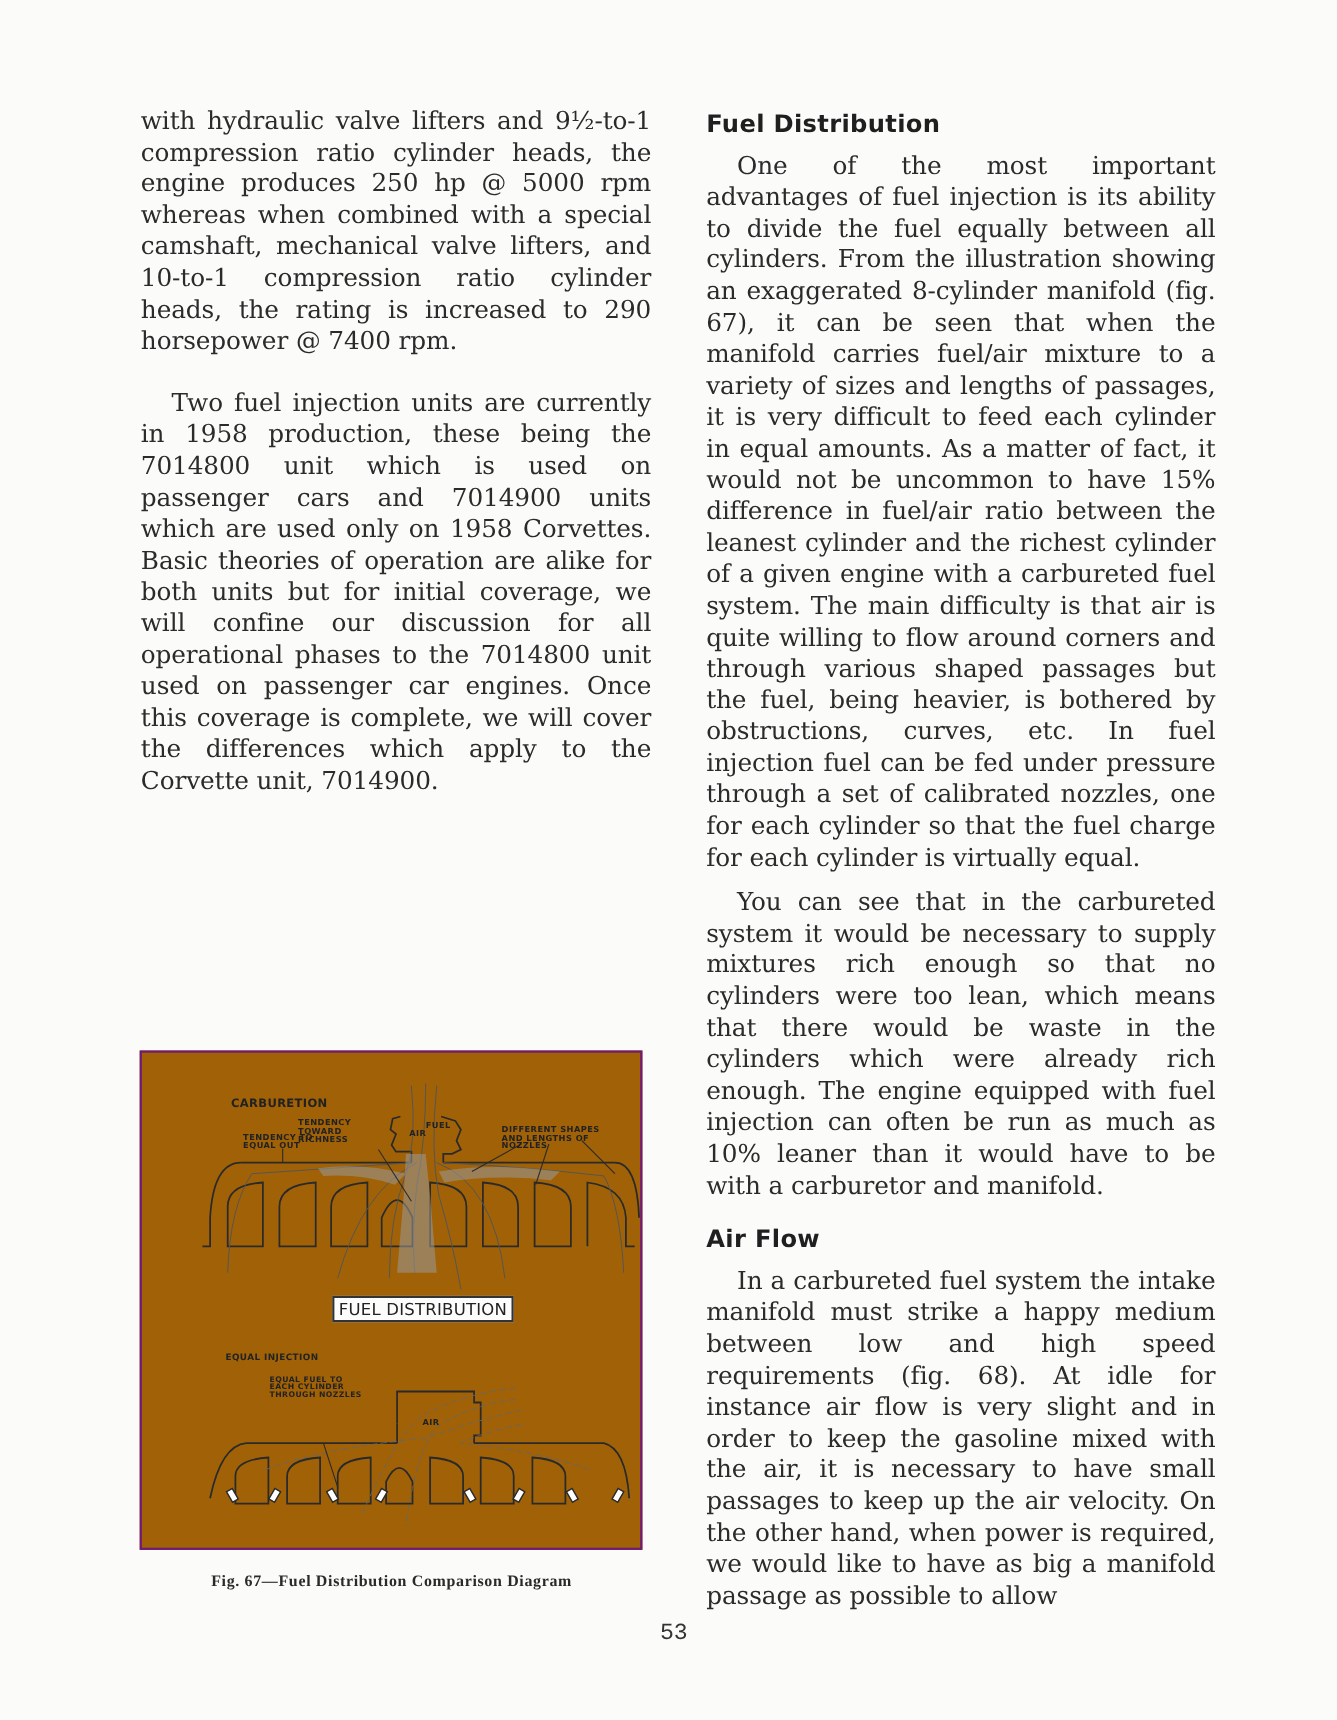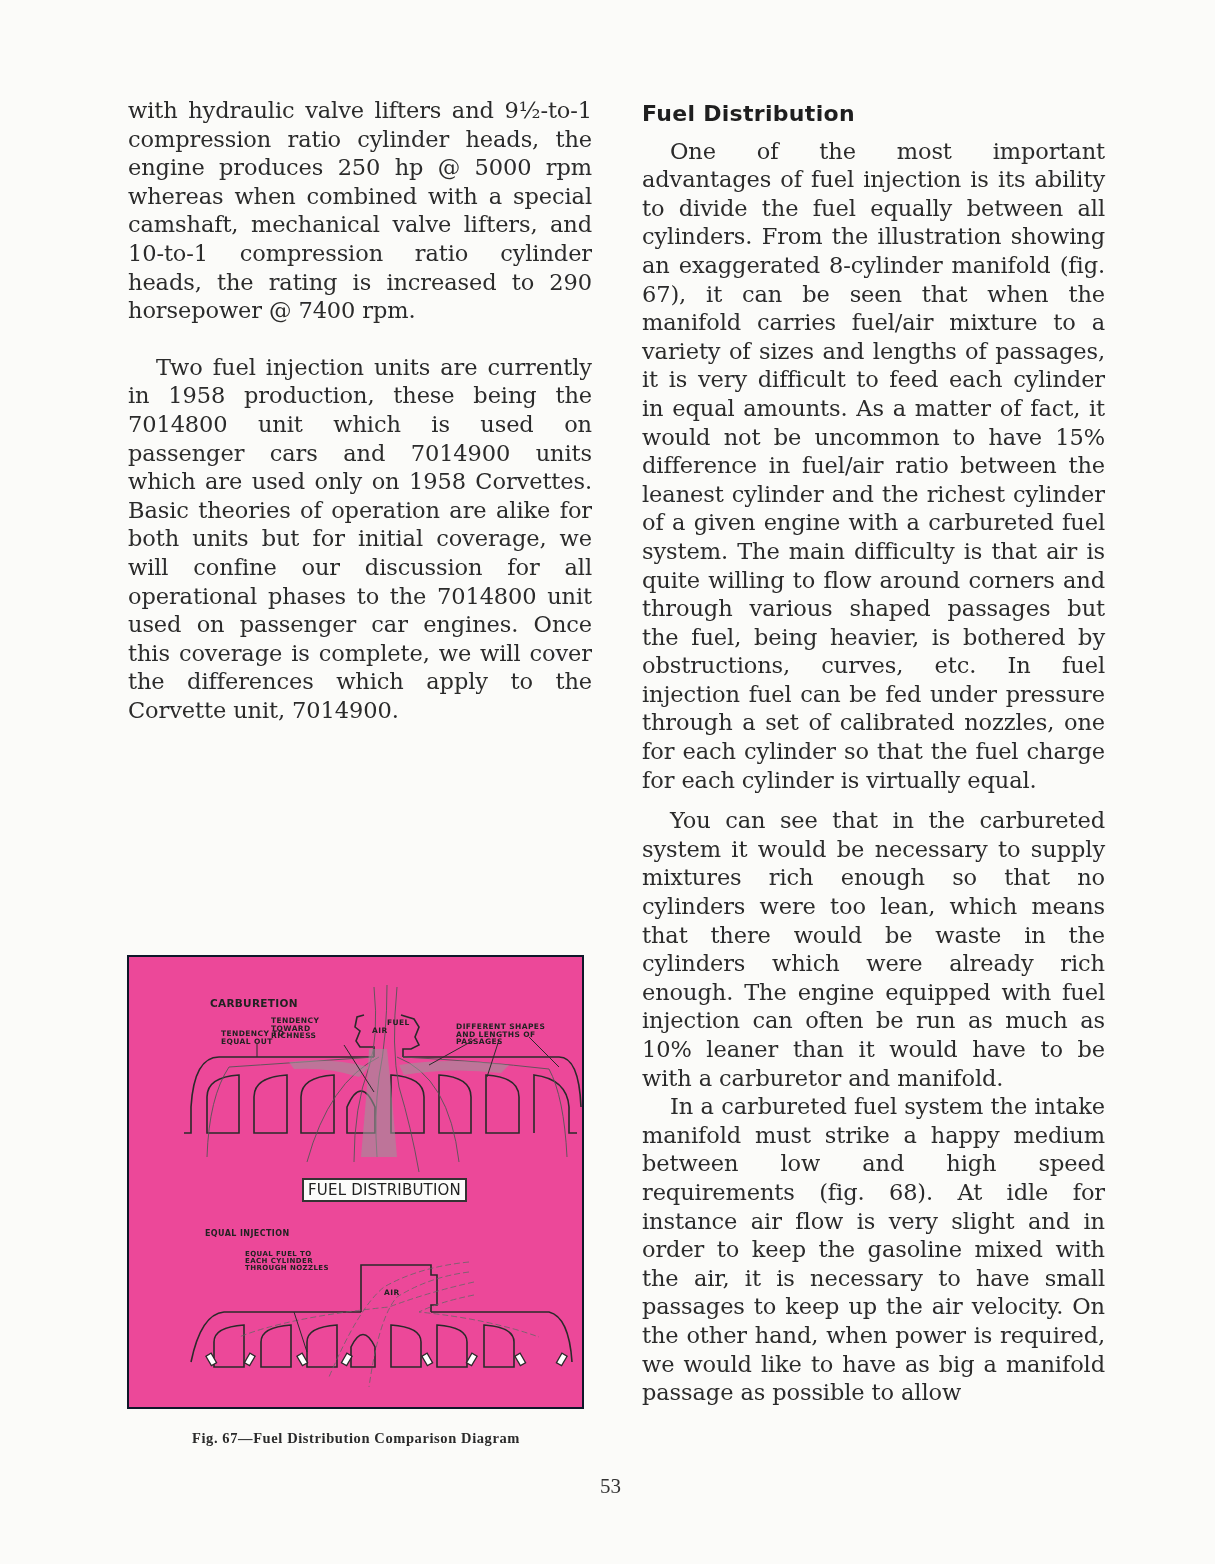--- a/index.html
+++ b/index.html
@@ -34,22 +34,22 @@
     margin: 0 0 8px 0;
     text-align: left;
   }
   .heading.airflow { margin-top: 22px; }
 
   
   #figure {
     position: absolute;
     left: 127px; top: 955px;
     width: 453px; height: 450px;
-    border: 2px solid #0f172a;
-    background: #ec4899;
+    border: 2px solid #701a75;
+    background: #a16207;
   }
   #figure svg { position: absolute; left: 0; top: 0; }
   .fig-label {
     position: absolute;
     font-family: "DejaVu Sans", "Liberation Sans", sans-serif;
     font-weight: bold;
     color: #222;
     white-space: pre-line;
     line-height: 1.0;
   }
@@ -73,21 +73,21 @@
     font-family: Liberation Serif, serif;
     font-weight: bold;
     font-size: 14.5px;
     letter-spacing: 0.6px;
     color: #2a2a2a;
     text-align: center;
   }
   #page-number {
     position: absolute;
     left: 600px; top: 1474px;
-    font-family: Liberation Serif, serif;
+    font-family: Liberation Mono, monospace;
     font-size: 21px;
     color: #333;
   }
 </style>
 </head>
 <body>
 
 <div id="left" class="col">
   <p>with hydraulic valve lifters and 9½-to-1 compression ratio cylinder heads, the engine produces 250 hp @ 5000 rpm whereas when combined with a special camshaft, mechanical valve lifters, and 10-to-1 compression ratio cylinder heads, the rating is increased to 290 horsepower @ 7400 rpm.</p>
   <div class="gap"></div>
@@ -171,36 +171,37 @@
   </svg>
 
   <div class="fig-label fig-title" style="left:81px; top:41px;">CARBURETION</div>
   <div class="fig-label fig-note" style="left:92px; top:73px;">TENDENCY TO
 EQUAL OUT</div>
   <div class="fig-label fig-note" style="left:142px; top:60px;">TENDENCY
 TOWARD
 RICHNESS</div>
   <div class="fig-label fig-note" style="left:327px; top:66px;">DIFFERENT SHAPES
 AND LENGTHS OF
-PASSAGES</div>
+NOZZLES</div>
   <div class="fig-label fig-note" style="left:243px; top:70px;">AIR</div>
   <div class="fig-label fig-note" style="left:258px; top:62px;">FUEL</div>
 
   <div class="fig-box-label">FUEL DISTRIBUTION</div>
 
   <div class="fig-label fig-note" style="left:76px; top:273px; font-size:8px;">EQUAL INJECTION</div>
   <div class="fig-label fig-note" style="left:116px; top:294px; font-size:7px;">EQUAL FUEL TO
 EACH CYLINDER
 THROUGH NOZZLES</div>
   <div class="fig-label fig-note" style="left:255px; top:332px;">AIR</div>
 </div>
 
 <div id="caption">Fig. 67—Fuel Distribution Comparison Diagram</div>
 
 <div id="right" class="col">
   <h2 class="heading">Fuel Distribution</h2>
   <p class="indent">One of the most important advantages of fuel injection is its ability to divide the fuel equally between all cylinders. From the illustration showing an exaggerated 8-cylinder manifold (fig. 67), it can be seen that when the manifold carries fuel/air mixture to a variety of sizes and lengths of passages, it is very difficult to feed each cylinder in equal amounts. As a matter of fact, it would not be uncommon to have 15% difference in fuel/air ratio between the leanest cylinder and the richest cylinder of a given engine with a carbureted fuel system. The main difficulty is that air is quite willing to flow around corners and through various shaped passages but the fuel, being heavier, is bothered by obstructions, curves, etc. In fuel injection fuel can be fed under pressure through a set of calibrated nozzles, one for each cylinder so that the fuel charge for each cylinder is virtually equal.</p>
   <div class="gap-s"></div>
   <p class="indent">You can see that in the carbureted system it would be necessary to supply mixtures rich enough so that no cylinders were too lean, which means that there would be waste in the cylinders which were already rich enough. The engine equipped with fuel injection can often be run as much as 10% leaner than it would have to be with a carburetor and manifold.</p>
+  <h2 class="heading airflow">Air Flow</h2>
   <p class="indent">In a carbureted fuel system the intake manifold must strike a happy medium between low and high speed requirements (fig. 68). At idle for instance air flow is very slight and in order to keep the gasoline mixed with the air, it is necessary to have small passages to keep up the air velocity. On the other hand, when power is required, we would like to have as big a manifold passage as possible to allow</p>
 </div>
 
 <div id="page-number">53</div>
 
 </body></html>

